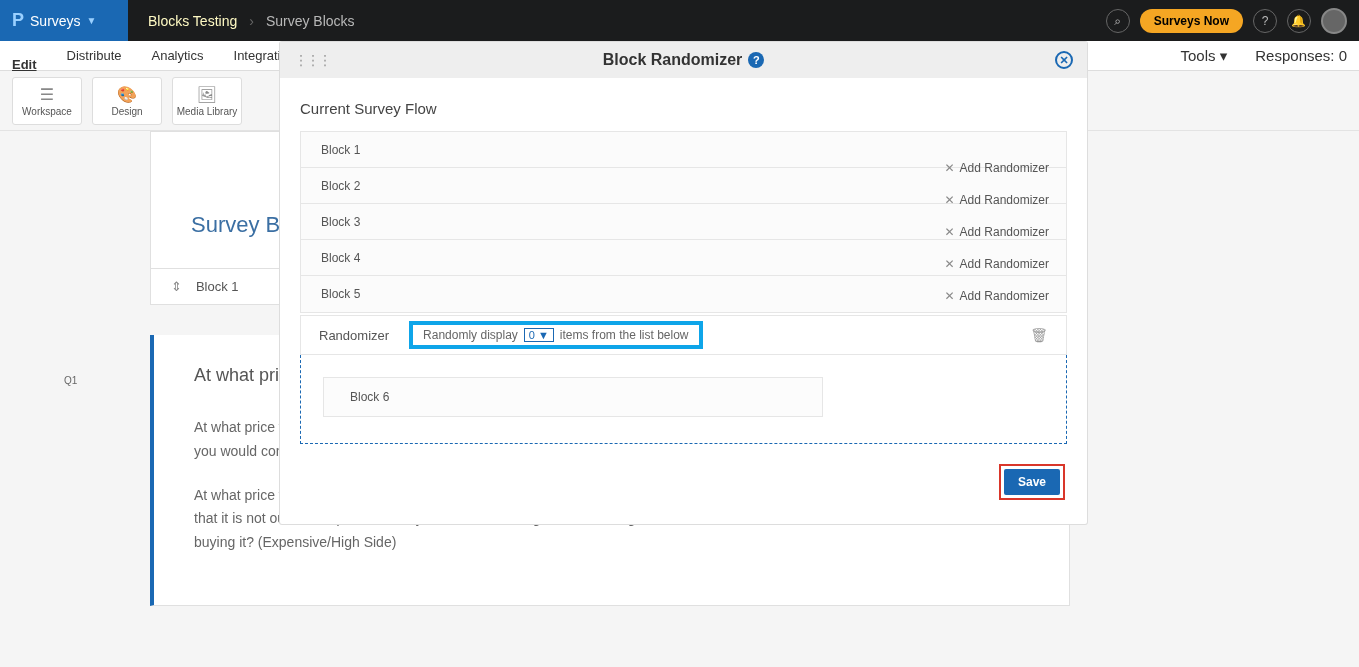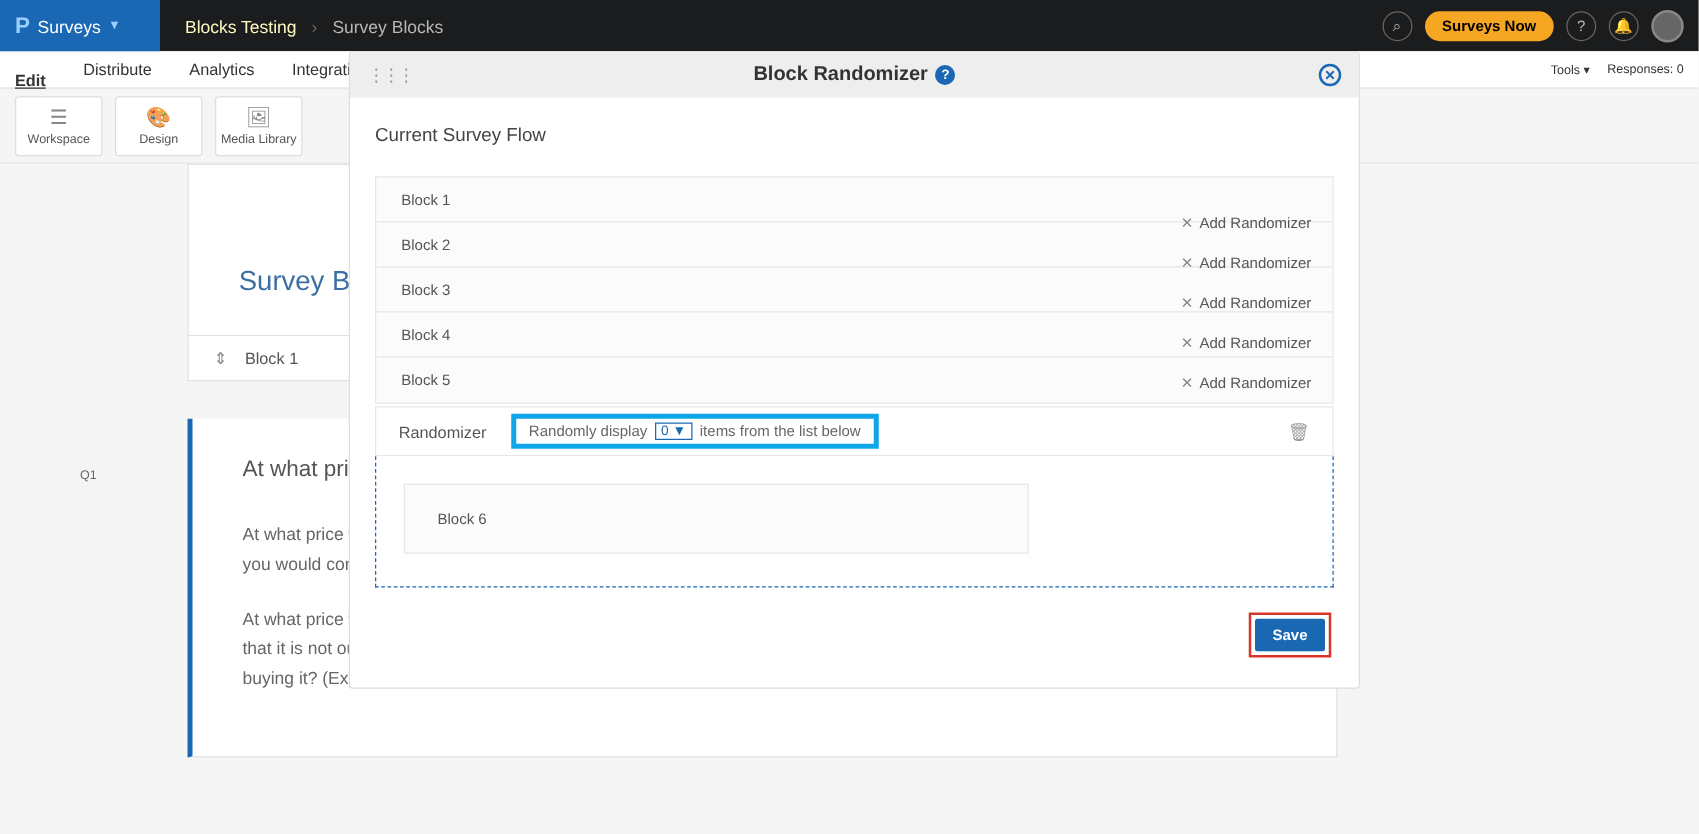--- a/index.html
+++ b/index.html
@@ -16,21 +16,21 @@
   .crumb .current { color:#b8b8b8; }
   .topnav .right { margin-left:auto; display:flex; align-items:center; gap:10px; padding-right:12px; }
   .upgrade { background:#f5a623; color:#000; font-size:12px; font-weight:600; padding:5px 14px; border-radius:14px; }
   .circle-icon { width:24px; height:24px; border:1px solid #666; border-radius:50%; display:flex; align-items:center; justify-content:center; font-size:12px; color:#bbb; }
   .avatar { width:26px; height:26px; border-radius:50%; background:#666; border:2px solid #888; }
 
   
   .subnav { height:30px; background:#fff; border-bottom:1px solid #ddd; display:flex; align-items:center; padding:0 12px; font-size:13px; }
   .subnav .tab { margin-right:30px; color:#333; }
   .subnav .tab.active { text-decoration:underline; font-weight:600;margin-top:17px; }
-  .subnav .right { margin-left:auto; display:flex; align-items:center; gap:14px; font-size:10px; }
+  .subnav .right { margin-left:auto; display:flex; align-items:center; gap:28px; font-size:15px; }
   .subnav .tools { color:#333; }
 
   
   .toolbar-row { height:60px; background:#f5f5f5; display:flex; align-items:center; padding:0 12px; border-bottom:1px solid #e3e3e3; }
   .tool-group { display:flex; gap:10px; }
   .tool-btn { width:70px; height:48px; border:1px solid #ddd; background:#fff; border-radius:3px; display:flex; flex-direction:column; align-items:center; justify-content:center; font-size:10px; color:#555; gap:2px; }
   .tool-btn .ico { font-size:16px; color:#888; }
   .toolbar-row .right { margin-left:auto; display:flex; align-items:center; gap:10px; }
   .url-field { width:160px; height:28px; background:#fff; border:1px solid #ccc; border-radius:3px; padding:0 24px 0 8px; font-size:11px; color:#666; position:relative; display:flex; align-items:center; }
   .url-field .pencil { position:absolute; right:6px; color:#888; font-size:11px; }
@@ -53,37 +53,37 @@
   
   .modal-overlay { position:absolute; inset:0; background:transparent; }
   .modal { position:absolute; left:280px; top:42px; width:807px; background:#fff; border-radius:2px; box-shadow:0 0 0 1px #ddd; }
   .modal-header { height:36px; background:#eee; display:flex; align-items:center; padding:0 14px; position:relative; }
   .modal-drag { color:#999; font-size:14px; letter-spacing:-2px; }
   .modal-title { position:absolute; left:0; right:0; text-align:center; font-size:16px; font-weight:600; color:#333; pointer-events:none; display:flex; align-items:center; justify-content:center; gap:6px; }
   .modal-title .help { width:16px; height:16px; border-radius:50%; background:#1a68b3; color:#fff; font-size:11px; display:flex; align-items:center; justify-content:center; pointer-events:auto; }
   .modal-close { margin-left:auto; width:18px; height:18px; border:2px solid #1a68b3; border-radius:50%; color:#1a68b3; display:flex; align-items:center; justify-content:center; font-size:11px; font-weight:bold; z-index:2; }
 
   .modal-body { padding:22px 20px 0; }
-  .section-title { font-size:15px; color:#444; margin-bottom:24px; }
+  .section-title { font-size:15px; color:#444; margin-bottom:14px; }
   .flow-list { border:1px solid #e6e6e6; background:#fbfbfb; }
   .flow-row { display:flex; align-items:center; border-bottom:1px solid #e6e6e6; padding:0 20px; height:36px; font-size:12px; color:#555; position:relative; }
   .flow-row:last-child { border-bottom:none; }
   .flow-container { position:relative; }
   .add-stack { position:absolute; right:18px; top:30px; display:flex; flex-direction:column; gap:18px; }
   .add-link { font-size:12px; color:#555; display:flex; align-items:center; gap:5px; cursor:pointer; }
   .add-link .x { color:#888; }
 
   .randomizer-bar { border:1px solid #e6e6e6; height:40px; display:flex; align-items:center; padding:0 18px; font-size:13px; color:#555; background:#fff; margin-top:2px; }
   .rand-label { margin-right:20px; }
   .rand-config { border:4px solid #0ea5e9; padding:3px 10px; display:flex; align-items:center; gap:6px; font-size:12px; color:#666; }
   .rand-select { border:1px solid #1a68b3; color:#1a68b3; font-size:11px; padding:0 4px; display:flex; align-items:center; gap:3px; }
   .trash { margin-left:auto; color:#999; font-size:14px; }
 
   .rand-items { border:1px dashed #1a68b3; border-top:none; padding:22px; background:#fff; }
-  .rand-item { border:1px solid #e6e6e6; height:56px; display:flex; align-items:center; padding:0 26px; font-size:12px; color:#555; margin-bottom:4px; background:#fcfcfc; max-width:500px; }
+  .rand-item { border:1px solid #e6e6e6; height:40px; display:flex; align-items:center; padding:0 26px; font-size:12px; color:#555; margin-bottom:4px; background:#fcfcfc; max-width:500px; }
 
   .modal-footer { padding:20px 22px 24px; display:flex; justify-content:flex-end;align-items:flex-end; }
   .save-wrap { border:2px solid #d9362a; padding:3px; }
   .save-btn { background:#1a68b3; color:#fff; border:none; padding:6px 14px; font-size:12px; font-weight:600; border-radius:2px; }
 </style>
 </head>
 <body>
 
 <div class="topnav">
   <div class="brand">

